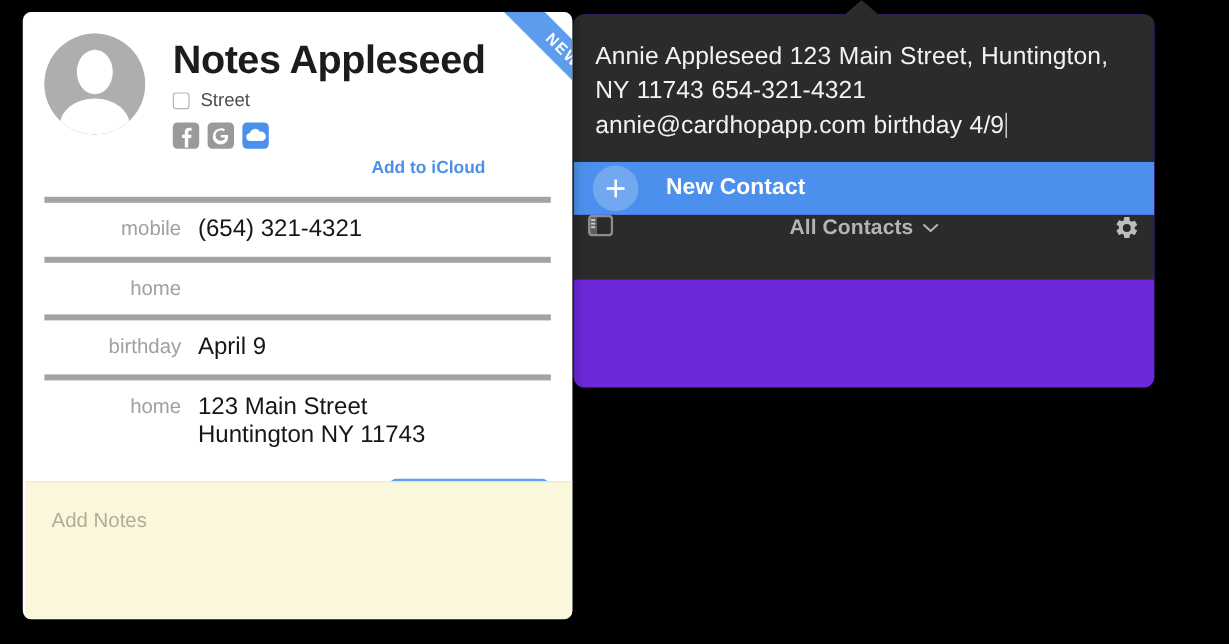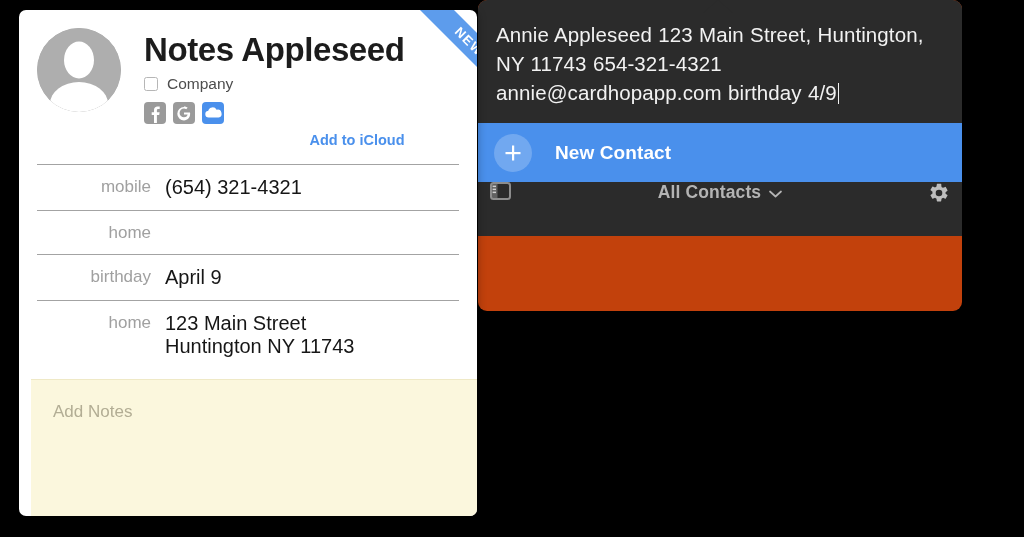--- a/index.html
+++ b/index.html
@@ -7,23 +7,23 @@
     width: 1024px; height: 537px;
     background: #000;
     font-family: "Liberation Sans", sans-serif;
     overflow: hidden;
   }
   #root { position: relative; width: 1024px; height: 537px; background: #000; }
 
   
   .dark-panel {
     position: absolute;
-    left: 478px; top: 0;
+    left: 478px; top: 12px;
     width: 484px; height: 311px;
-    background: #c2410c;
+    background: #6d28d9;
     border-radius: 9px;
     overflow: hidden;
   }
   .panel-pointer {
     position: absolute;
     left: 703px; top: 0px;
     width: 0; height: 0;
     border-left: 15px solid transparent;
     border-right: 15px solid transparent;
     border-bottom: 13px solid #2b2b2b;
@@ -47,21 +47,21 @@
     display: inline-block;
     width: 1.5px;
     height: 21px;
     background: #f2f2f2;
     vertical-align: -4px;
     margin-left: 1px;
   }
 
   .result-row-new {
     position: relative;
-    height: 59px;
+    height: 44px;
     background: #4a90ec;
     display: flex;
     align-items: center;
     padding-left: 16px;
   }
   .plus-circle {
     width: 38px; height: 38px;
     border-radius: 50%;
     background: rgba(255,255,255,0.22);
     display: flex; align-items: center; justify-content: center;
@@ -204,21 +204,21 @@
     font-weight: bold;
     text-align: right;
   }
 
   .fields {
     margin: 16px 18px 0 18px;
   }
   .field-row {
     display: flex;
     align-items: flex-start;
-    border-top: 1px solid #a3a3a3;
+    border-top: 5px solid #a3a3a3;
     padding: 11px 0 11px 0;
     min-height: 42px;
   }
   .field-label {
     width: 128px;
     text-align: right;
     color: #a0a0a0;
     font-size: 17px;
     padding-right: 14px;
     flex: 0 0 auto;
@@ -250,22 +250,22 @@
     font-size: 16.5px;
     font-weight: bold;
     border: none;
     border-radius: 5px;
     padding: 9px 17px 10px 17px;
     font-family: "Liberation Sans", sans-serif;
   }
 
   .notes-area {
     position: absolute;
-    left: 12px; right: 0; bottom: 0;
-    height: 137px;
+    left: 2px; right: 0; bottom: 0;
+    height: 115px;
     background: #fbf7dd;
     border-top: 1px solid #efe9c6;
     padding: 22px 0 0 22px;
   }
   .notes-placeholder {
     color: #b2ad94;
     font-size: 17px;
   }
 </style>
 </head>
@@ -330,21 +330,21 @@
         <svg width="84" height="84" viewBox="0 0 84 84">
           <circle cx="42" cy="42" r="42" fill="#aeaeae"></circle>
           <ellipse cx="42" cy="32" rx="15" ry="18.5" fill="#ffffff"></ellipse>
           <ellipse cx="42" cy="76" rx="29" ry="22" fill="#ffffff"></ellipse>
         </svg>
       </div>
       <div class="header-right">
         <div class="contact-name">Notes Appleseed</div>
         <div class="company-row">
           <span class="checkbox"></span>
-          <span class="company-label">Company</span>
+          <span class="company-label">Street</span>
         </div>
         <div class="service-icons">
           <span class="svc">
             <svg width="22" height="22" viewBox="0 0 22 22">
               <path fill="#ffffff" d="M12.9 21v-8h2.3l.4-2.8h-2.7V8.4c0-.8.25-1.35 1.4-1.35h1.4V4.55A18 18 0 0 0 13.5 4.4c-2.1 0-3.5 1.25-3.5 3.6v2.2H7.7V13H10v8z"></path>
             </svg>
           </span>
           <span class="svc">
             <svg width="22" height="22" viewBox="0 0 22 22">
               <path fill="#ffffff" d="M11 4.6c1.65 0 2.95.65 3.65 1.25l-1.5 1.5C12.65 6.9 11.9 6.5 11 6.5a4.4 4.4 0 0 0 0 8.8c2.25 0 3.35-1.45 3.6-2.8H11v-2h6c.08.4.12.8.12 1.3 0 3.9-2.6 6.6-6.12 6.6a6.7 6.7 0 1 1 0-13.4z"></path>

